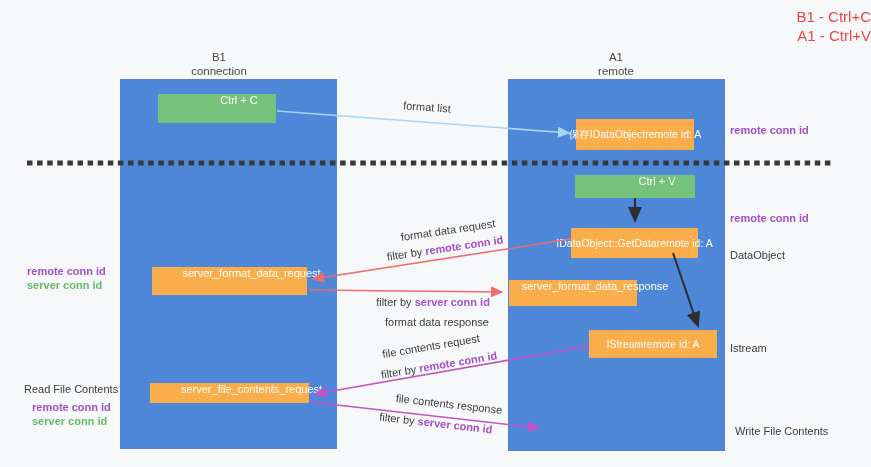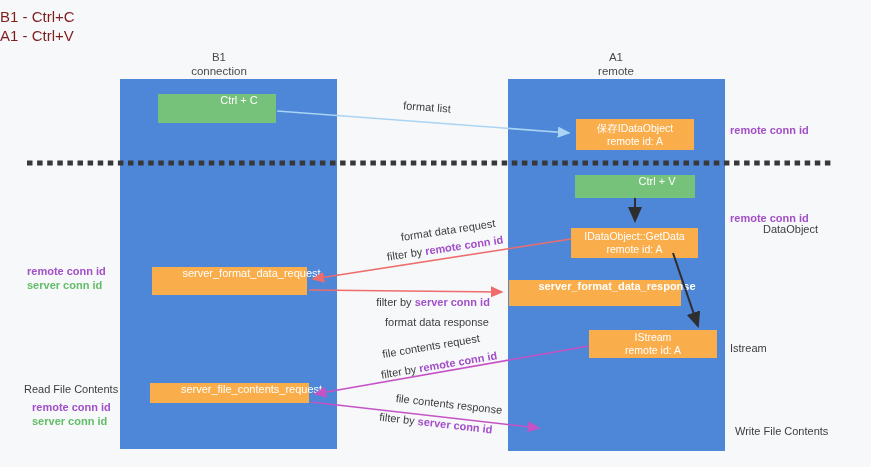--- a/index.html
+++ b/index.html
@@ -2,43 +2,43 @@
 <html><head>
 <meta charset="utf-8">
 <style>
   html,body{margin:0;padding:0;background:#f7f8fa;}
   .stage{
     position:relative;width:871px;height:467px;overflow:hidden;
     background:#f7f8fa;
     font-family:"Liberation Sans","DejaVu Sans",sans-serif;
     color:#3d3d3d;
   }
-  .title{position:absolute;top:7px;left:0;width:871px;text-align:left;
-    font-size:15px;line-height:19px;color:#7f1d1d;}
+  .title{position:absolute;top:7px;left:0;width:871px;text-align:right;
+    font-size:15px;line-height:19px;color:#ef4444;}
   .lane-header{position:absolute;top:51px;width:130px;text-align:center;
     font-size:11.5px;line-height:13.5px;color:#4a4a4a;}
   .lane-header.left{left:154px;}
   .lane-header.right{left:551px;}
   .lane{position:absolute;background:#4e86d8;}
   .lane.left{left:120px;top:79px;width:217px;height:370px;}
   .lane.right{left:508px;top:79px;width:217px;height:372px;}
   .box{position:absolute;color:#fff;text-align:center;white-space:nowrap;
     font-size:11px;box-sizing:border-box;z-index:3;}
   .box.green{background:#77c27a;}
   .box.orange{background:#f9ad4b;}
   .box.one{display:flex;align-items:flex-start;justify-content:center;padding-left:44px;}
-  .box.two{display:flex;flex-direction:column;align-items:center;justify-content:center;
+  .box.two{display:flex;flex-direction:row;align-items:center;justify-content:center;
     font-size:10.5px;line-height:13px;}
   #ctrl-c{left:158px;top:94px;width:118px;height:29px;}
   #ctrl-v{left:575px;top:175px;width:120px;height:23px;}
   #save-dataobject{left:576px;top:119px;width:118px;height:31px;}
   #getdata{left:571px;top:228px;width:127px;height:30px;}
   #istream{left:589px;top:330px;width:128px;height:28px;}
   #sfdreq{left:152px;top:267px;width:155px;height:28px;}
-  #sfdresp{left:509px;top:280px;width:172px;height:26px;font-weight:bold;}
+  #sfdresp{left:509px;top:280px;width:128px;height:26px;}
   #sfcreq{left:150px;top:383px;width:159px;height:20px;}
   #sfcresp{left:545px;top:418px;width:161px;height:25px;}
   svg.overlay{position:absolute;left:0;top:0;z-index:4;pointer-events:none;}
   .flow-label{position:absolute;font-size:11px;color:#3d3d3d;white-space:nowrap;z-index:5;}
   .plabel{color:#a24fc8;font-weight:bold;}
   .glabel{color:#63bd68;font-weight:bold;}
   .margin-label{position:absolute;font-size:11px;white-space:nowrap;z-index:5;line-height:14px;}
   .dark{color:#3d3d3d;}
 </style>
 </head>
@@ -161,17 +161,17 @@
 
   <div class="margin-label dark" style="left:24px;top:382px;">Read File Contents</div>
 
   <div class="margin-label" style="left:32px;top:400px;">
     <div class="plabel">remote conn id</div>
     <div class="glabel">server conn id</div>
   </div>
 
   <div class="margin-label plabel" style="left:730px;top:123px;">remote conn id</div>
   <div class="margin-label plabel" style="left:730px;top:211px;">remote conn id</div>
-  <div class="margin-label dark" style="left:730px;top:222px;margin-left:33px;">DataObject</div>
+  <div class="margin-label dark" style="left:730px;top:248px;">DataObject</div>
   <div class="margin-label dark" style="left:730px;top:341px;">Istream</div>
   <div class="margin-label dark" style="left:735px;top:424px;">Write File Contents</div>
 
 </div>
 
 </body></html>

